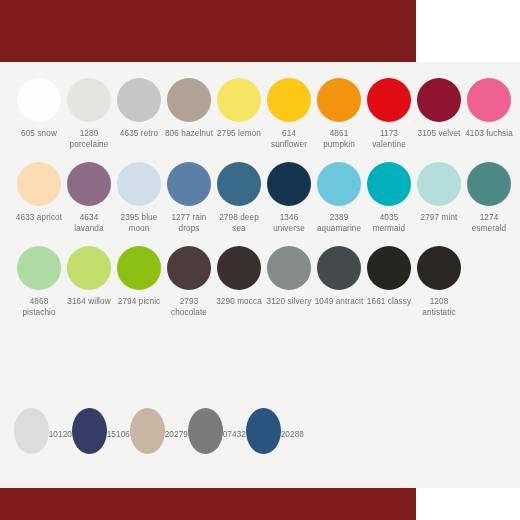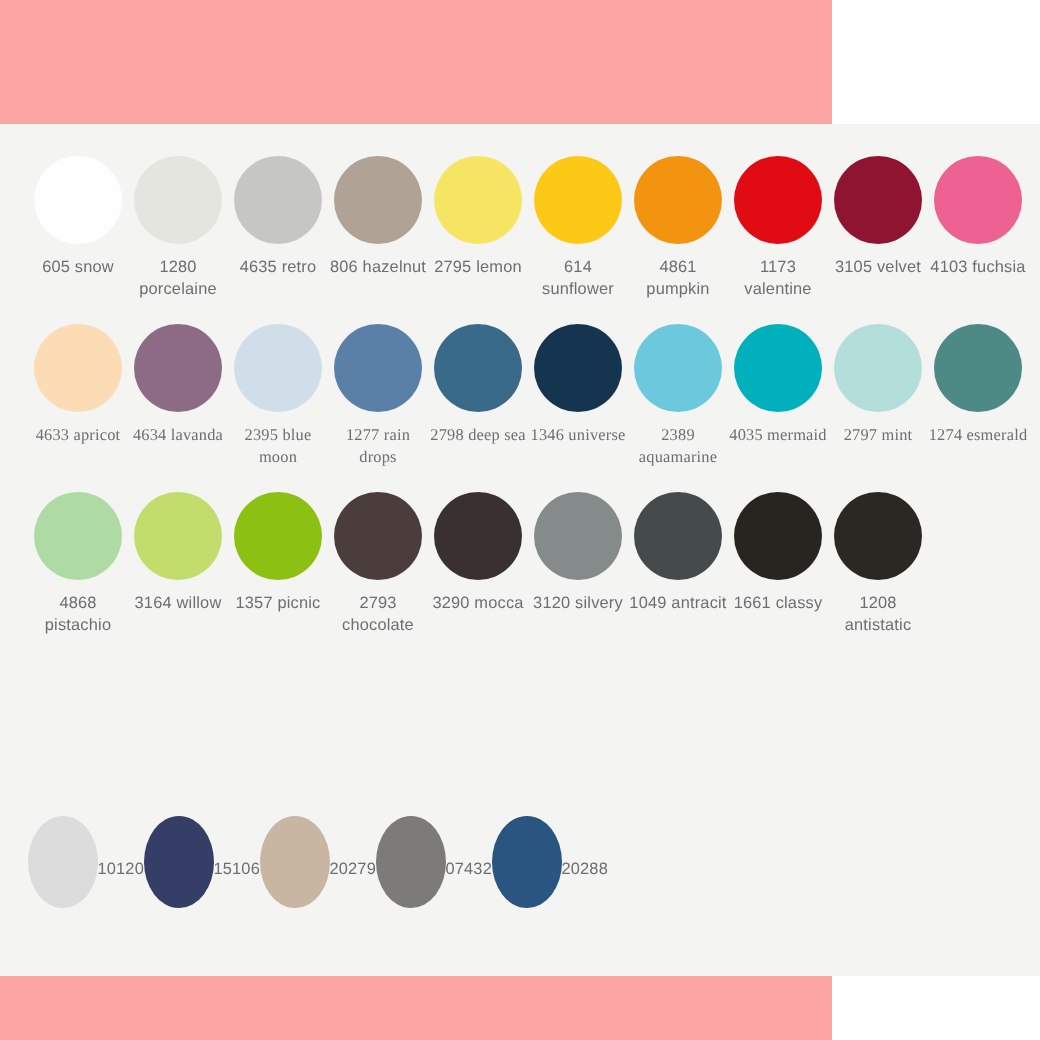--- a/index.html
+++ b/index.html
@@ -10,42 +10,41 @@
     width: 520px;
     height: 520px;
     background: #ffffff;
     font-family: "Liberation Sans", sans-serif;
     overflow: hidden;
   }
   #page {
     position: relative;
     width: 416px;
     height: 520px;
-    background: #fca5a5;
+    background: #7f1d1d;
   }
   #panel {
     position: absolute;
     left: 0;
     top: 62px;
     width: 520px;
     height: 426px;
     background: #f4f4f3;
   }
   .swatch-row {
     display: flex;
     padding: 0 14px;
     box-sizing: border-box;
     width: 520px;
   }
   .row-main {
     margin-top: 16px;
   }
   .row-2 {
     margin-top: 12px;
-    font-family: Liberation Serif, serif;
   }
   .row-3 {
     margin-top: 12px;
   }
   .cell {
     width: 50px;
     display: flex;
     flex-direction: column;
     align-items: center;
   }
@@ -201,21 +200,21 @@
         <div class="cell">
           <span class="dot" style="background: rgb(174, 218, 164);"></span>
           <div class="caption">4868 pistachio</div>
         </div>
         <div class="cell">
           <span class="dot" style="background: rgb(195, 221, 109);"></span>
           <div class="caption">3164 willow</div>
         </div>
         <div class="cell">
           <span class="dot" style="background: rgb(140, 192, 19);"></span>
-          <div class="caption">1357 picnic</div>
+          <div class="caption">2794 picnic</div>
         </div>
         <div class="cell">
           <span class="dot" style="background: rgb(75, 61, 59);"></span>
           <div class="caption">2793 chocolate</div>
         </div>
         <div class="cell">
           <span class="dot" style="background: rgb(58, 48, 47);"></span>
           <div class="caption">3290 mocca</div>
         </div>
         <div class="cell">

